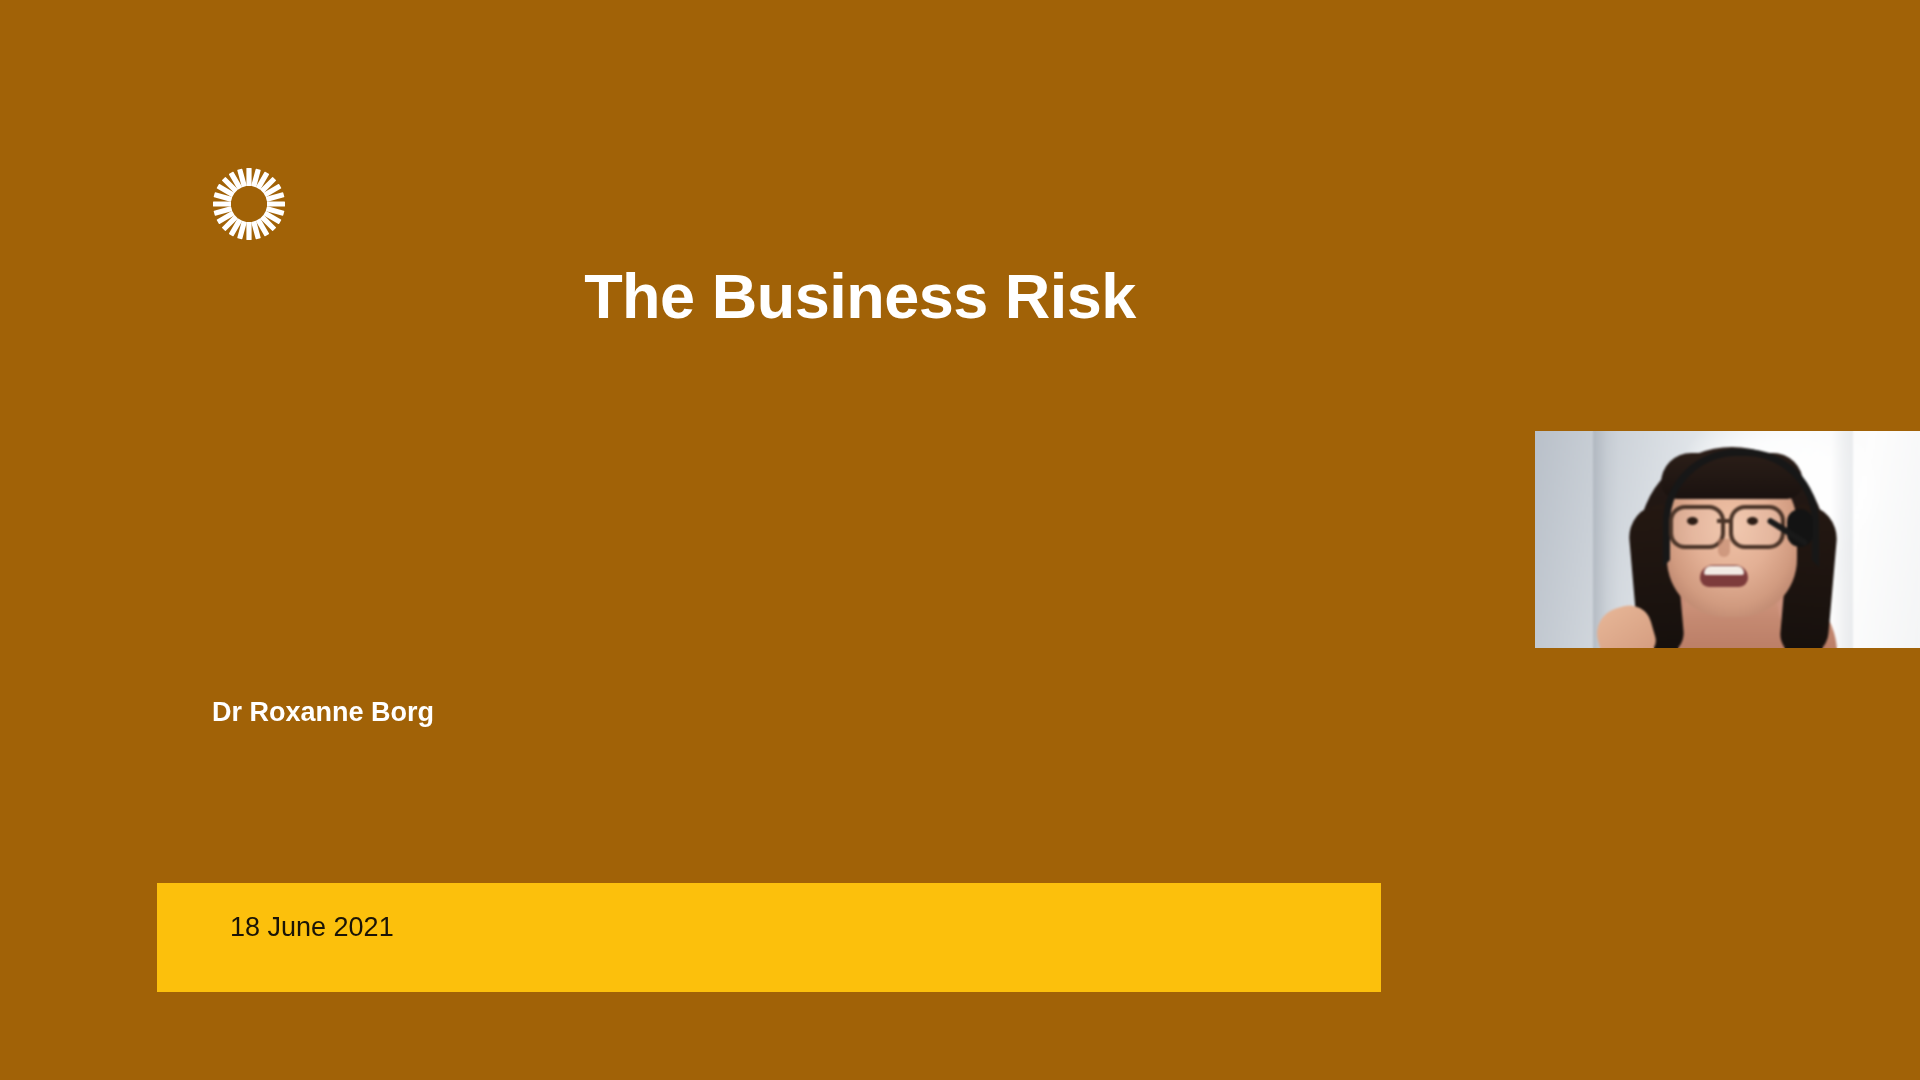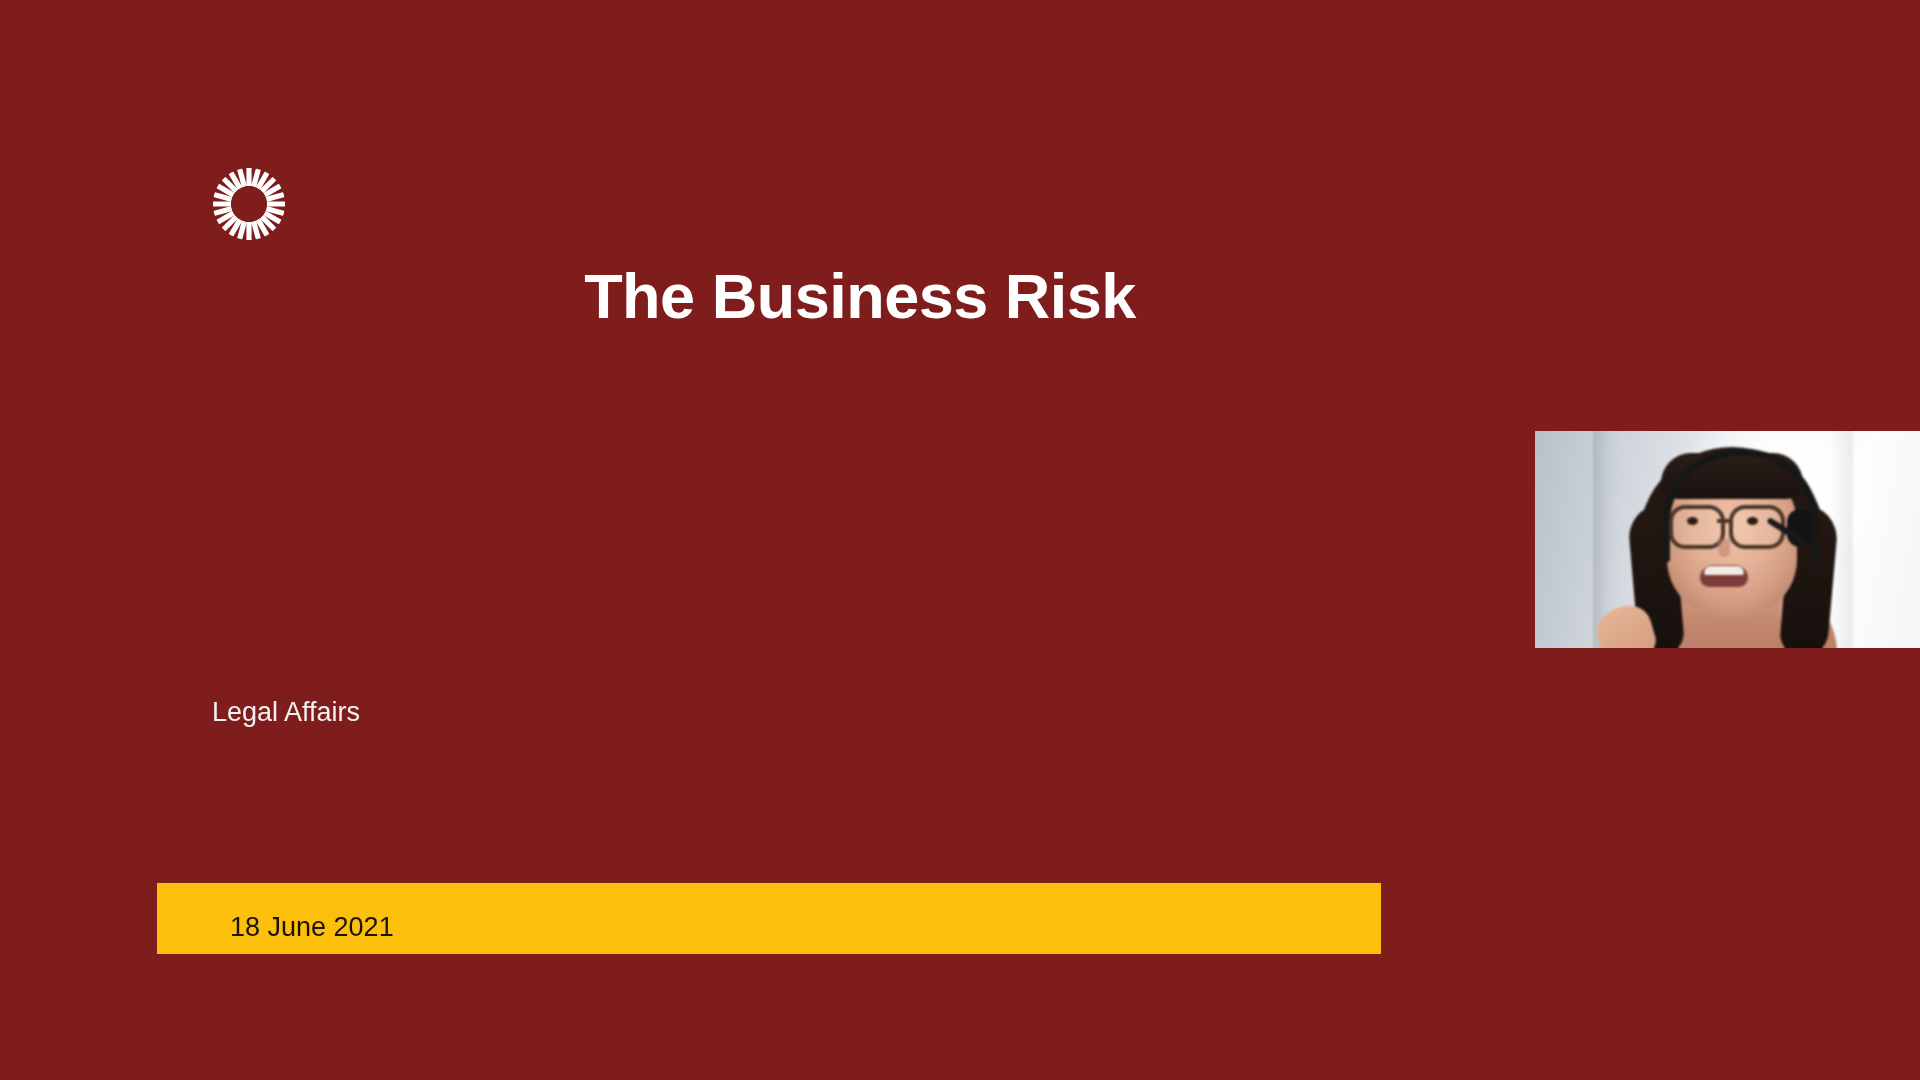--- a/index.html
+++ b/index.html
@@ -23,21 +23,21 @@
     background: #000000;
   }
 
   
   .slide-surface {
     position: absolute;
     left: 0;
     top: 0;
     width: 1920px;
     height: 1080px;
-    background: #7f1d1d;
+    background: #a16207;
   }
 
   
   .logo-wrap {
     position: absolute;
     left: 211px;
     top: 166px;
     width: 76px;
     height: 76px;
   }
@@ -92,21 +92,21 @@
     line-height: 48px;
     white-space: nowrap;
   }
 
   
   .date-banner {
     position: absolute;
     left: 157px;
     top: 883px;
     width: 1224px;
-    height: 71px;
+    height: 109px;
     background: #FCC00C;
   }
   .date-banner-text {
     position: absolute;
     left: 73px;
     top: 0;
     height: 89px;
     display: flex;
     align-items: center;
     color: #1a1407;
@@ -379,21 +379,21 @@
           </g>
         </g>
       </svg>
     </div>
 
     <div class="title-block">
       <span class="title-line">The Business Risk</span>
     </div>
 
     <div class="byline-block">
-      <span class="byline-dept">Legal Affairs</span>
+      <span class="byline-name">Dr Roxanne Borg</span>
     </div>
 
     <div class="date-banner">
       <span class="date-banner-text">18 June 2021</span>
     </div>
 
   </div>
 
   <div class="webcam-pip">
     <div class="webcam-scene"></div>

